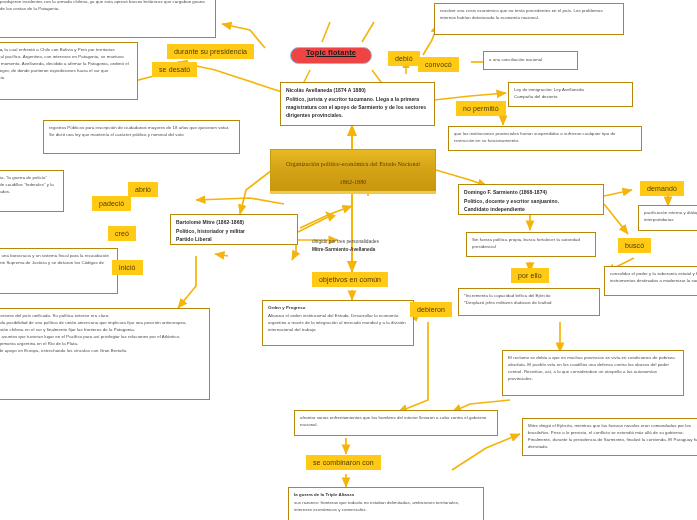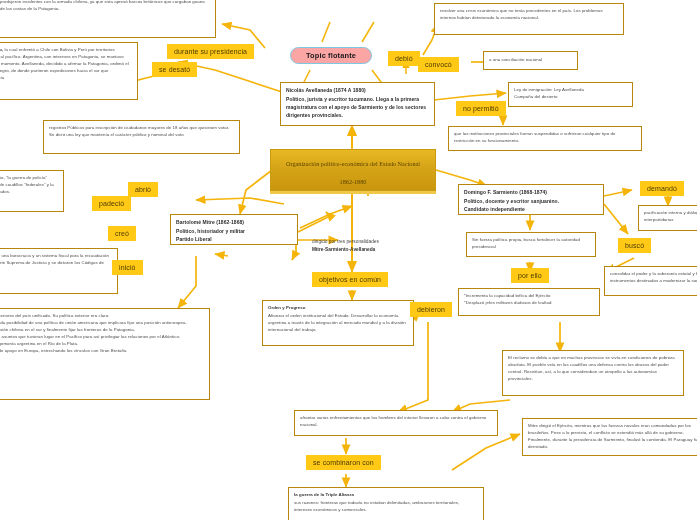--- a/index.html
+++ b/index.html
@@ -58,26 +58,27 @@
   }
   .central .l1{display:block;}
   .central .l2{display:block;margin-top:11px;}
 
   
   .pill{
     position:absolute;
     box-sizing:border-box;
     border:1px solid #7ec8e3;
     border-radius:999px;
-    background:#fca5a5;
+    background:#ef4444;
     color:#1a1a1a;
     font-size:7.4px;
     font-weight:bold;
-    display:flex;align-items:center;justify-content:center;
+    display:flex;justify-content:center;
     letter-spacing:.15px;
+    text-decoration:underline;
   }
 
   
   .person{font-size:5px;line-height:1.55;}
   .person .hd{font-weight:bold;color:#2b2b2b;}
   .person .sub{font-weight:bold;color:#2b2b2b;}
 
   .tiny{font-size:4.35px;line-height:1.6;}
 </style>
 </head>

